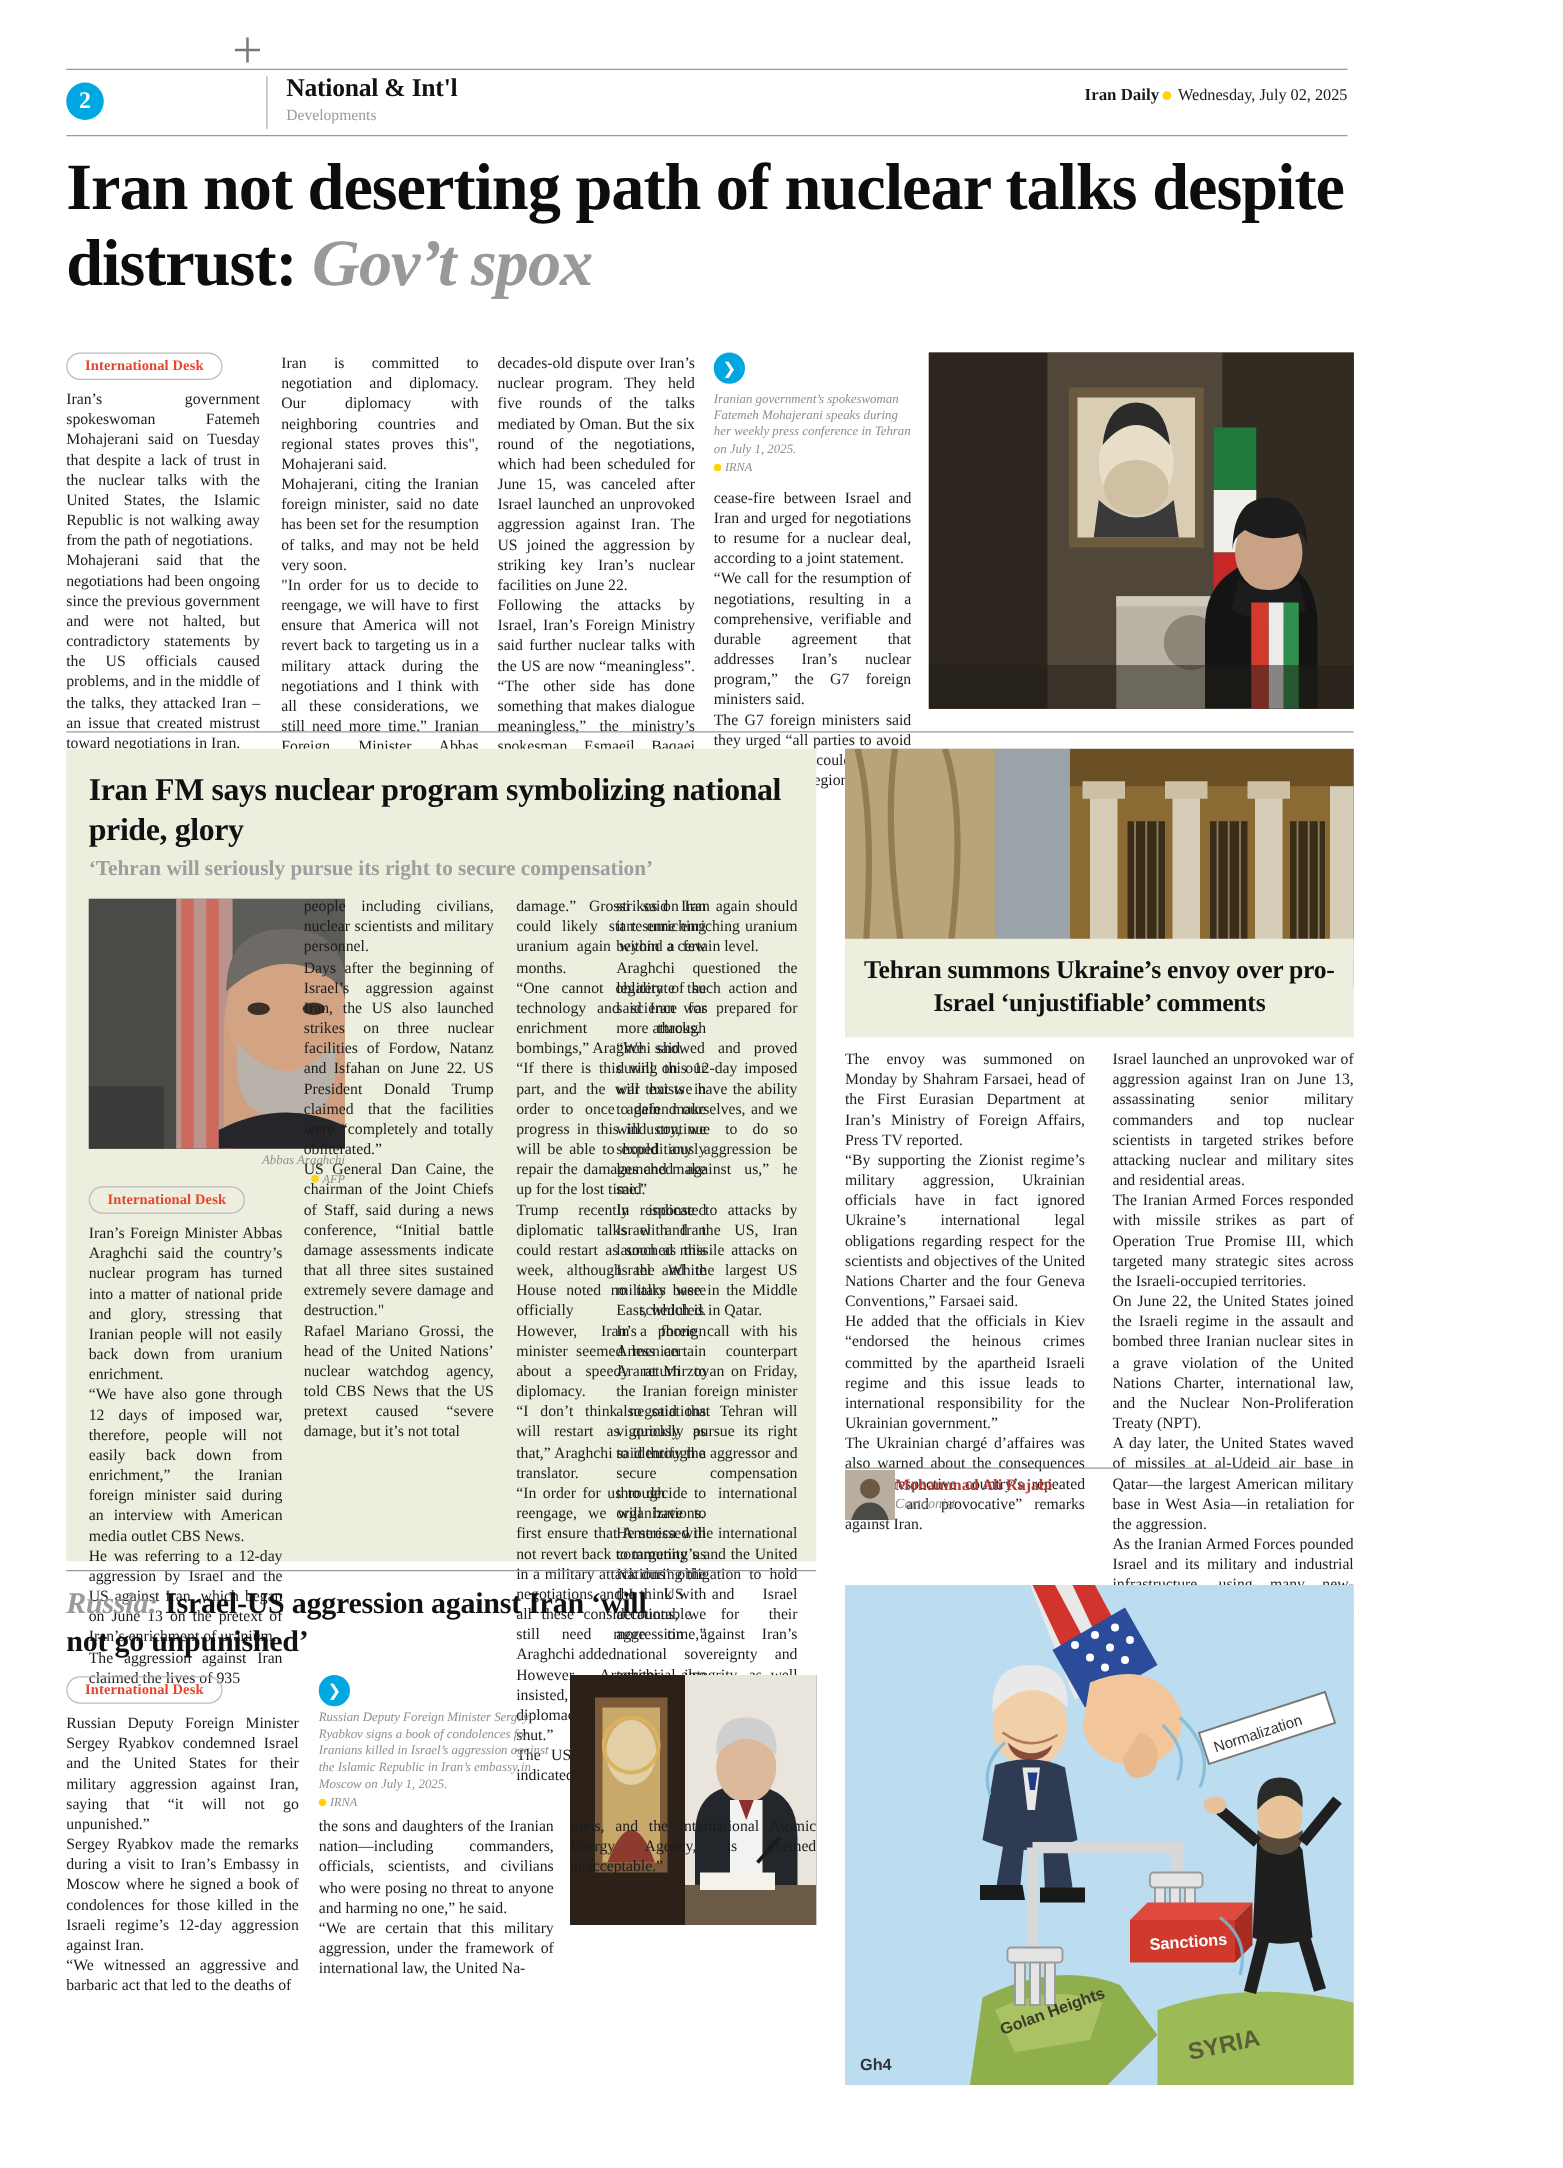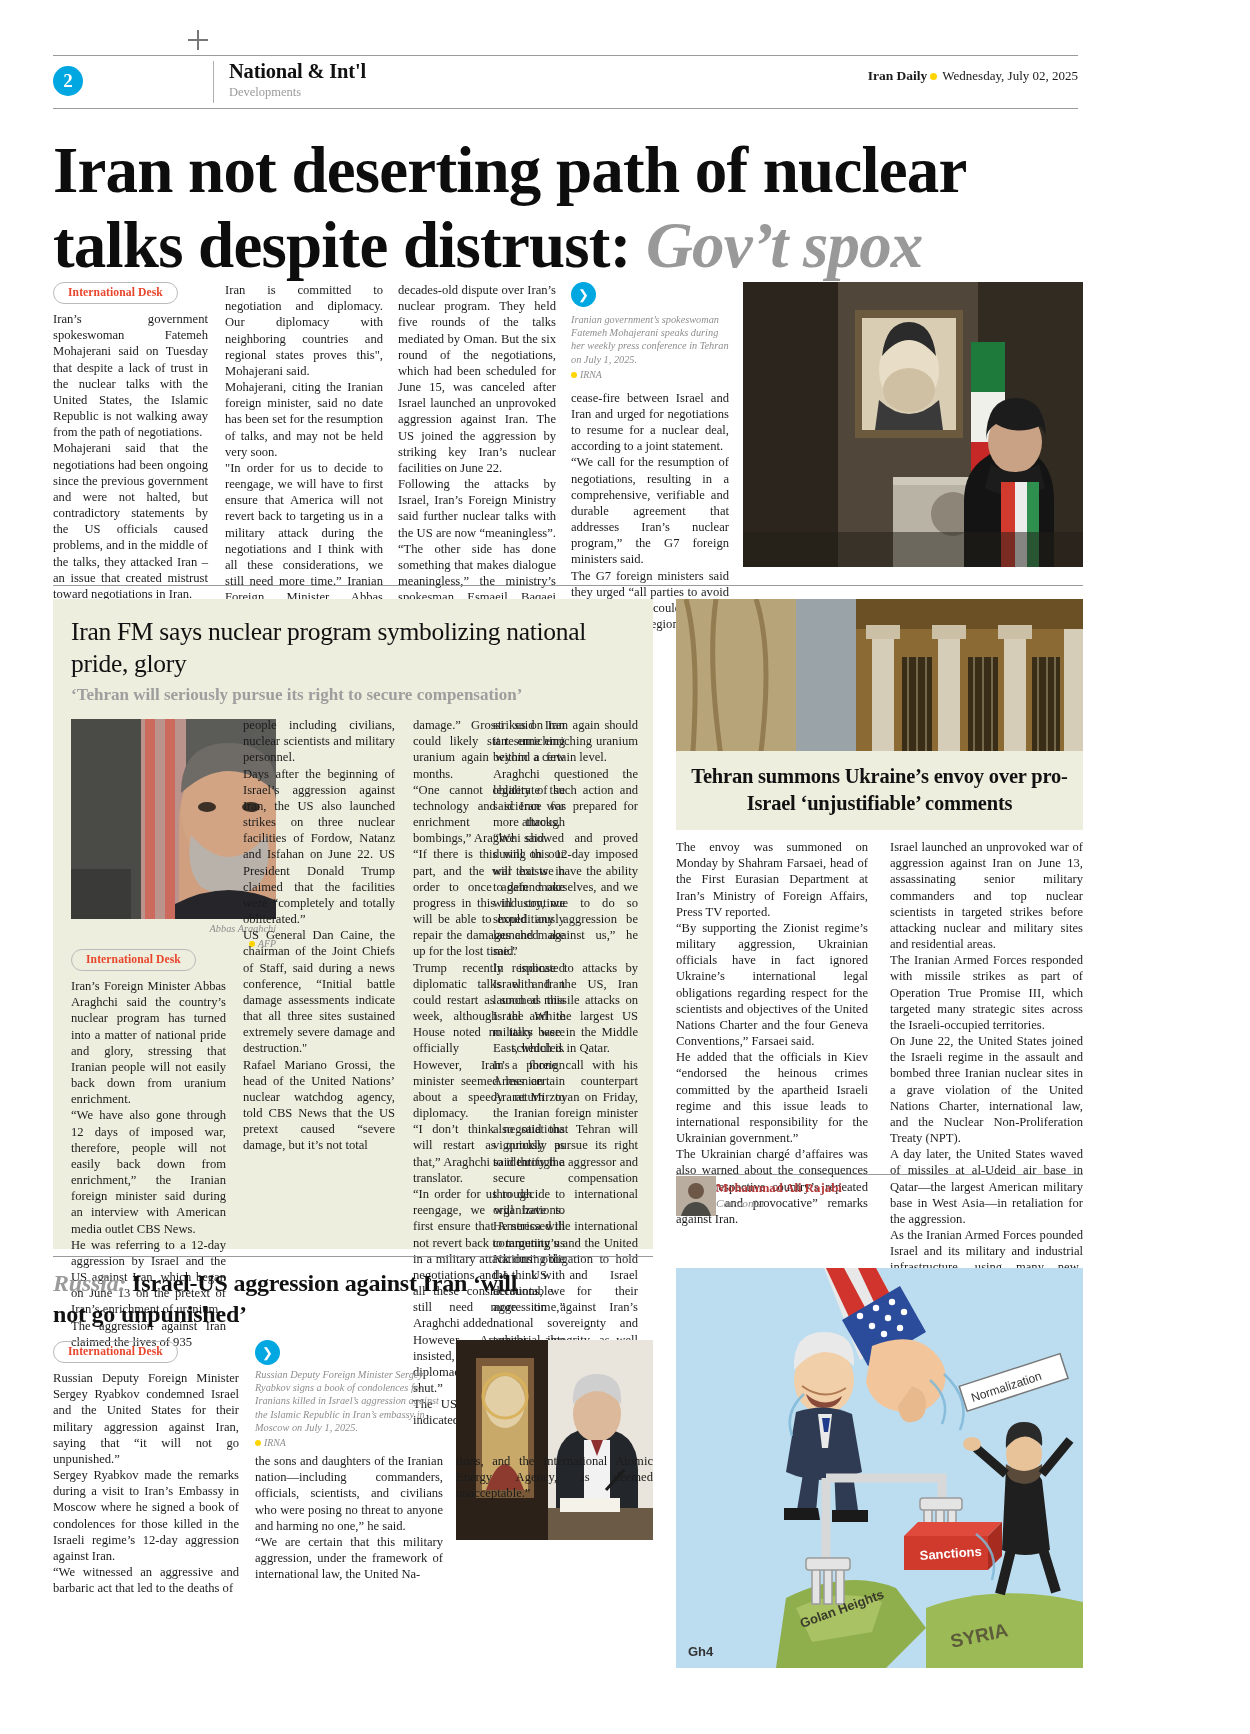--- a/index.html
+++ b/index.html
@@ -35,22 +35,22 @@
   .section-title { font-size:20.5px; font-weight:bold; letter-spacing:-0.2px; color:#111; line-height:1.15; }
   .section-sub { font-size:12.5px; color:#9b9b9b; margin-top:2px; line-height:1.1; }
   .mast-right { position:absolute; right:0; top:12px; font-size:13px; white-space:nowrap; }
   .mast-right .brand { font-weight:bold; font-size:13.5px; }
   .dot-yellow { display:inline-block; width:7px; height:7px; border-radius:50%; background:#ffd400; margin:0 5px 1px 3px; vertical-align:middle; }
   .mast-right .date { color:#1a1a1a; }
 
   
   .lead-headline {
     position:absolute; left:53px; top:120px; width:1030px;
-    font-size:65px; line-height:1.16; font-weight:bold;
-    letter-spacing:-0.8px; color:#0d0d0d;margin-top:13px;
+    font-size:53px; line-height:1.16; font-weight:bold;
+    letter-spacing:-0.8px; color:#0d0d0d;
   }
   .lead-headline .grey-italic { color:#999; font-style:italic; }
 
   
   .col-text { font-size:12.6px; line-height:1.285; text-align:justify; color:#1c1c1c; }
   .deskbadge {
     display:inline-block;
     border:1px solid #bbb; border-radius:11px;
     padding:3px 14px 4px;
     font-size:11.6px; font-weight:bold; color:#e8452c;
@@ -85,21 +85,21 @@
 
   .rule-thin { position:absolute; background:#9a9a9a; height:1px; }
 
   
   .a2 {
     position:absolute; left:53px; top:599px; width:600px; height:650px;
     background:#edeede;
   }
   .a2-head {
     position:absolute; left:18px; top:17px; width:565px;
-    font-size:25.5px; line-height:1.26; font-weight:normal; color:#111;
+    font-size:25.5px; line-height:1.26; font-weight:bold; color:#111;
     letter-spacing:-0.3px;
   }
   .a2-sub {
     position:absolute; left:18px; top:85px; width:565px;
     font-size:17px; font-weight:bold; color:#9e9e9e; line-height:1.25;
   }
   .a2-photo {
     position:absolute; left:18px; top:120px; width:205px; height:200px;
     overflow:hidden; background:#4a4a46;
   }

